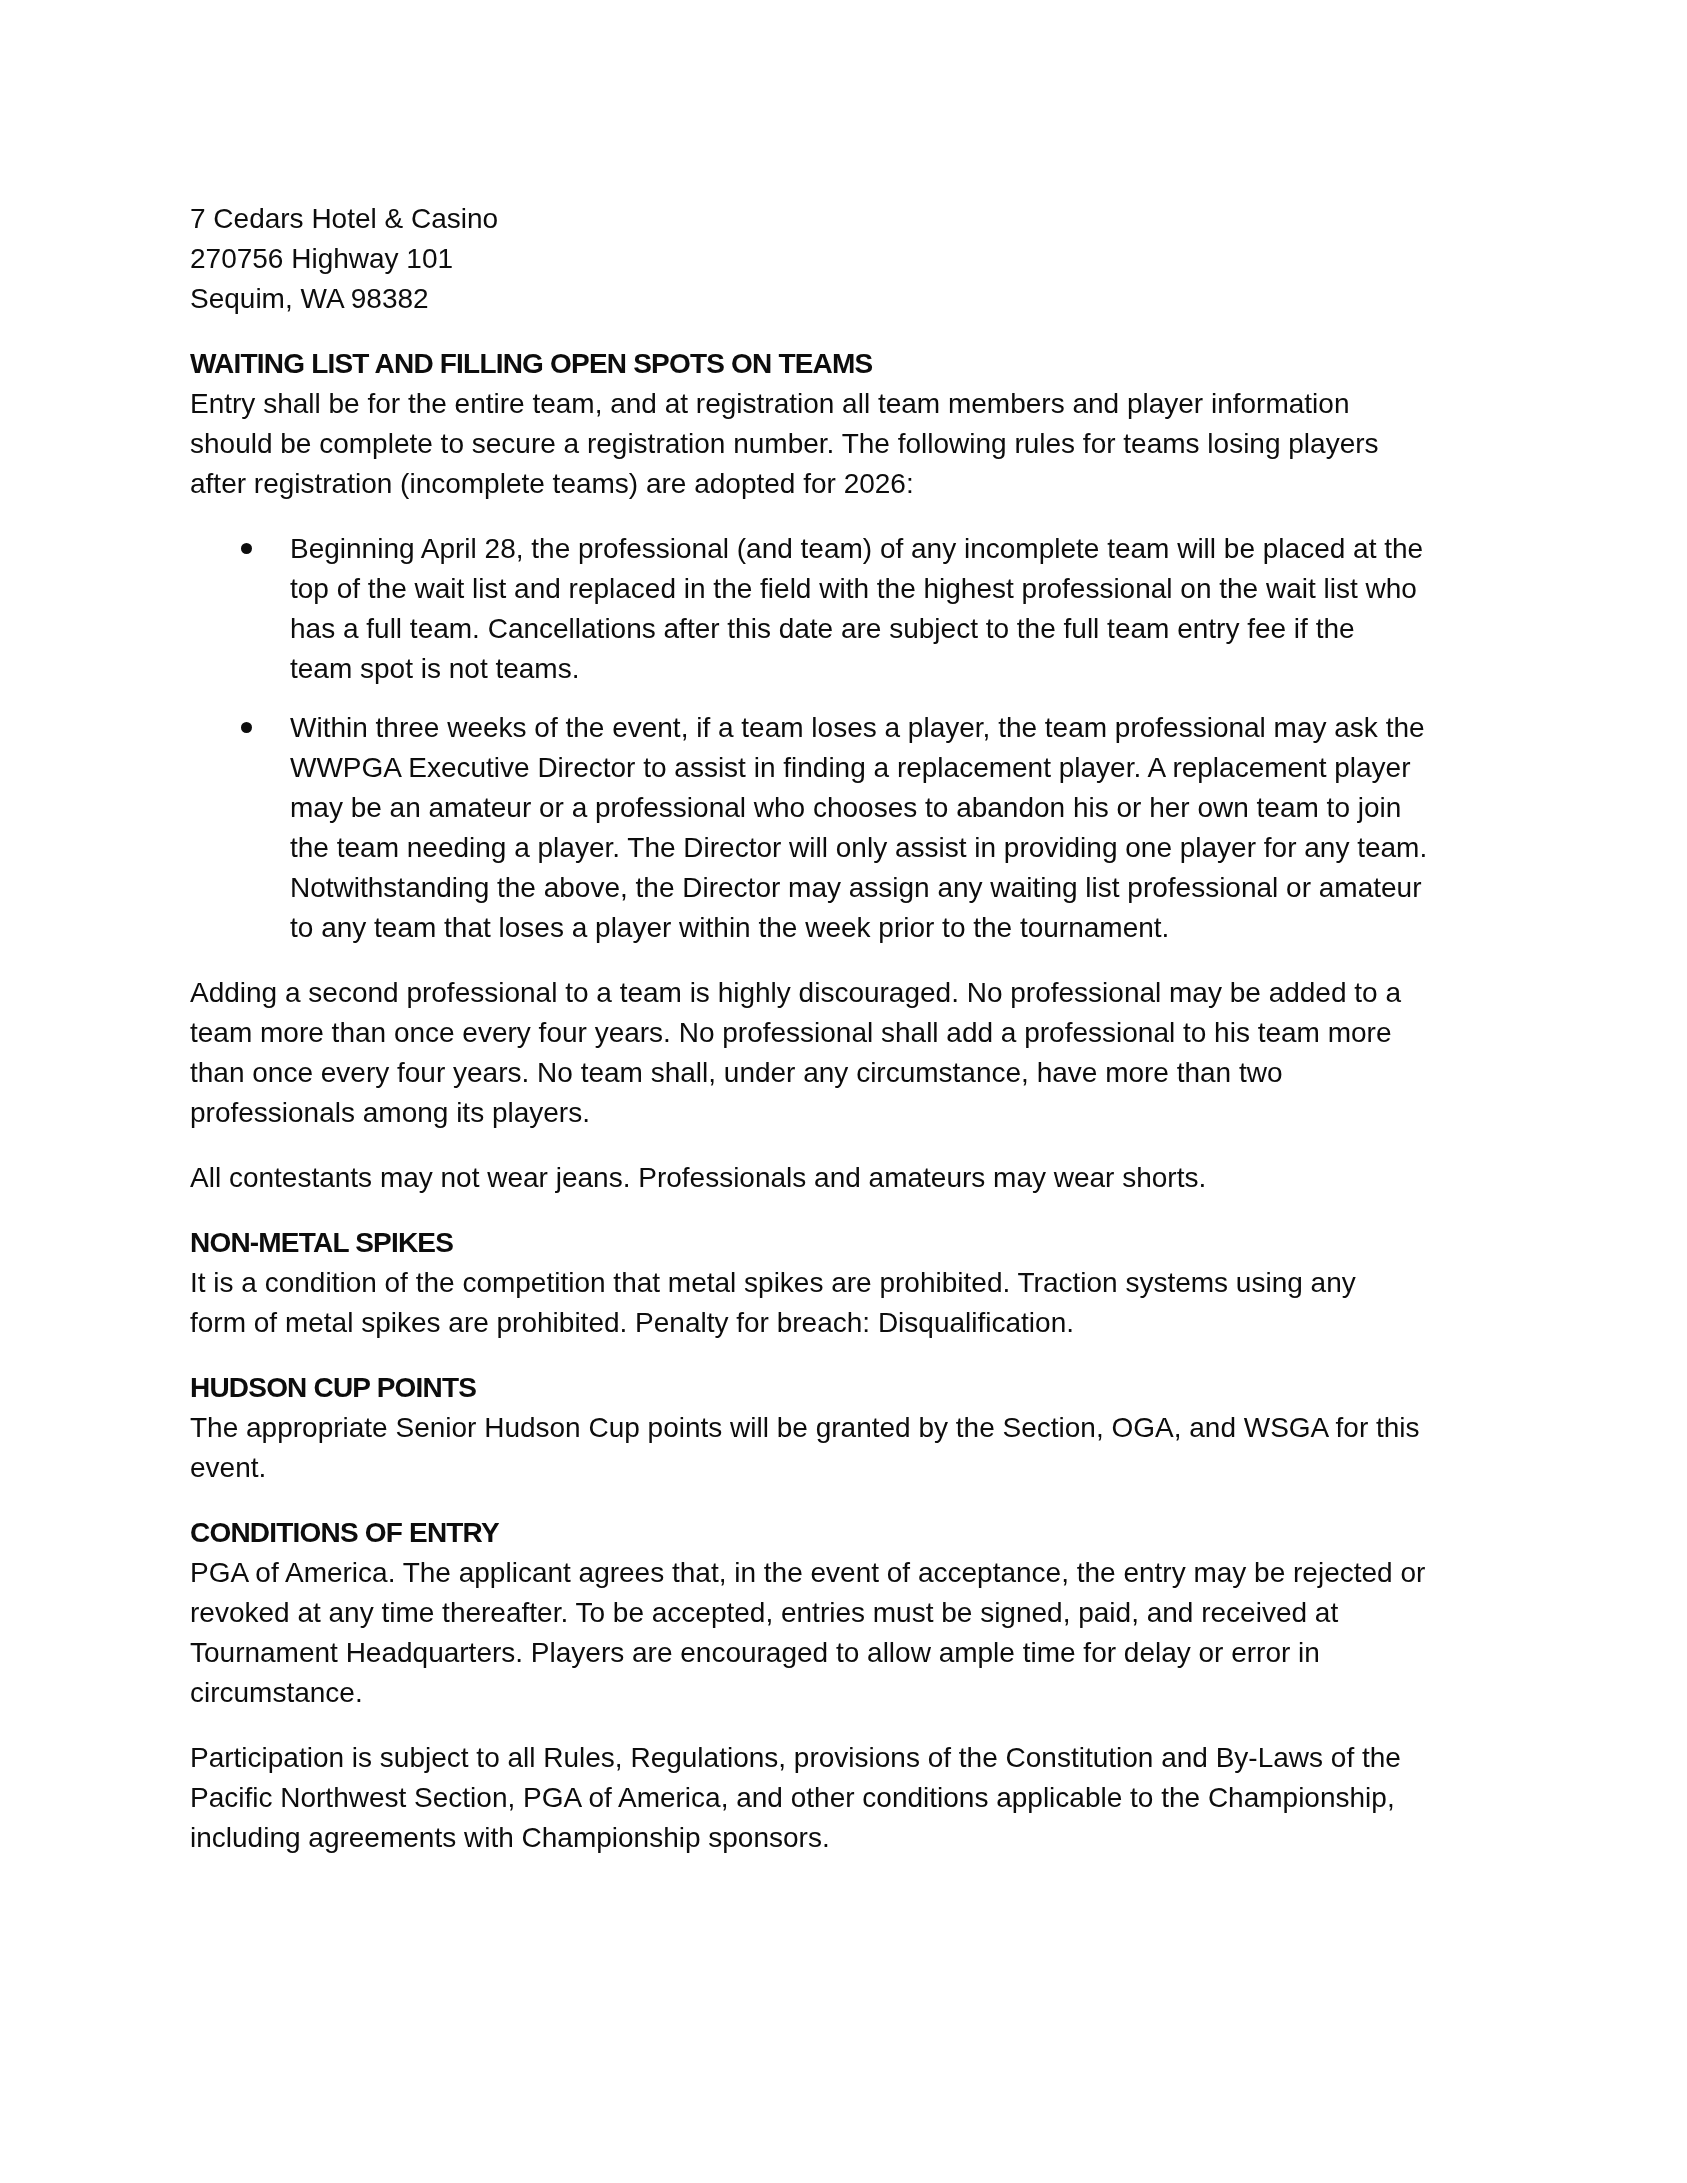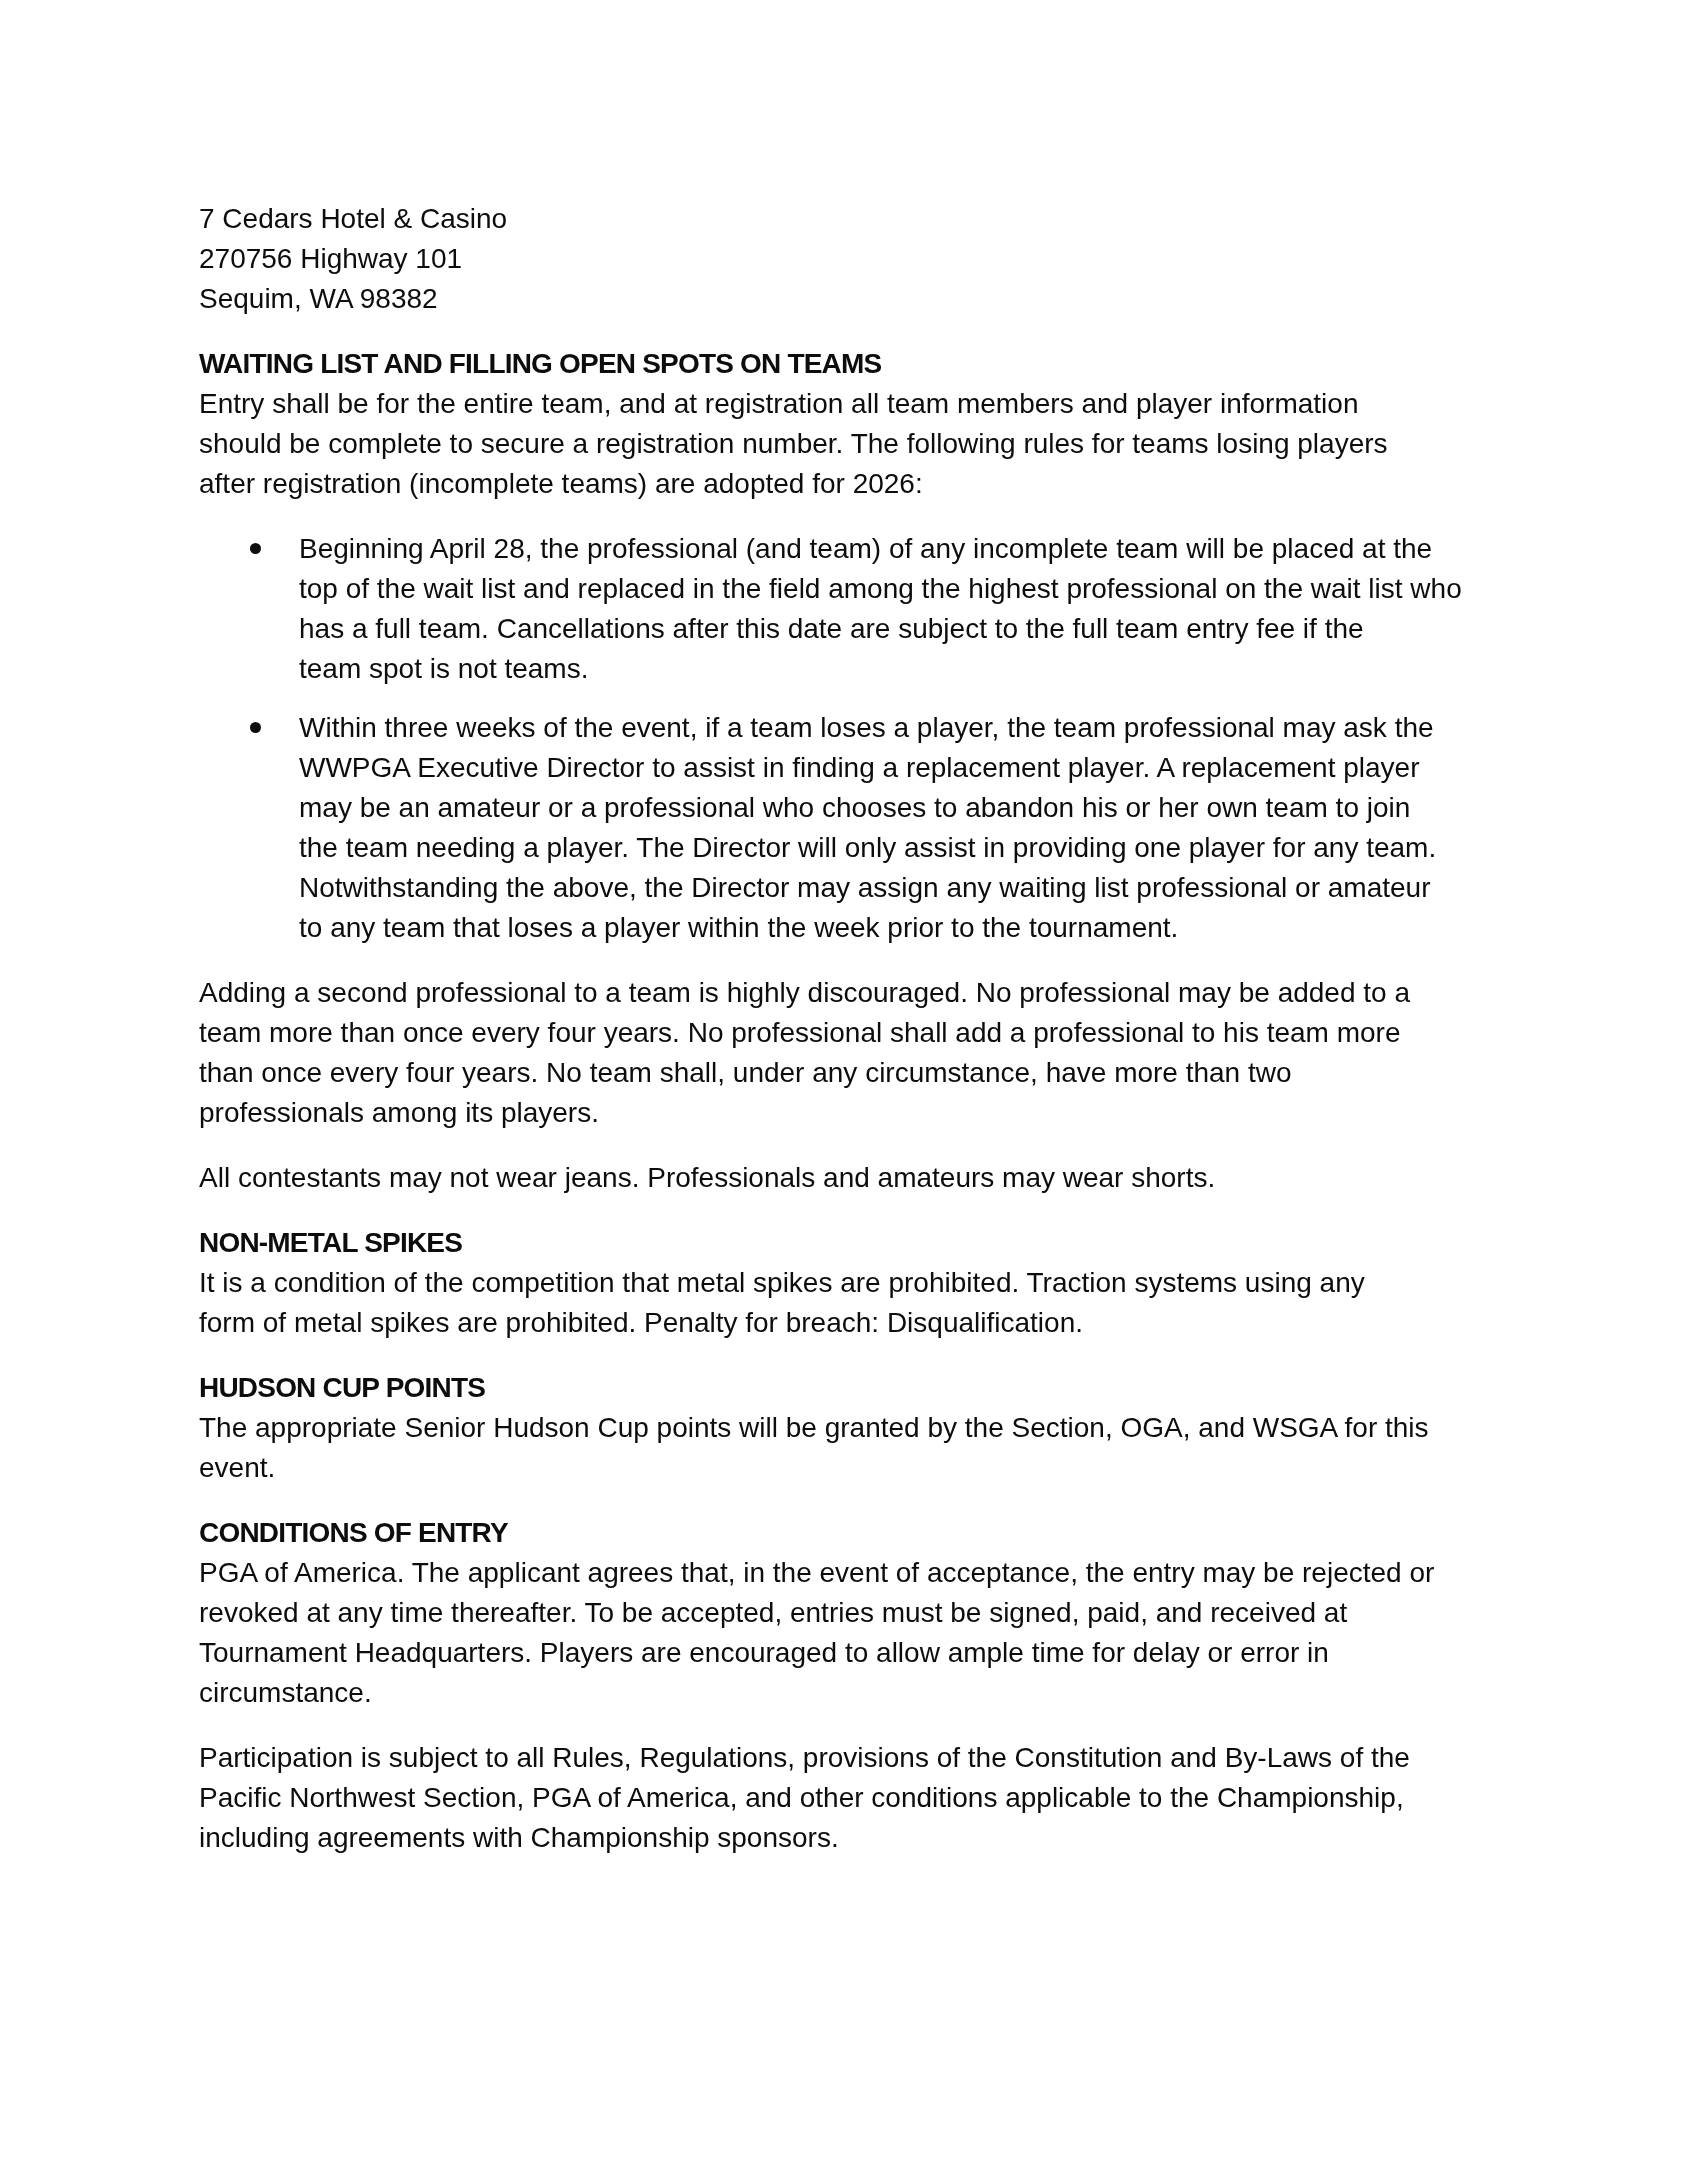--- a/index.html
+++ b/index.html
@@ -10,21 +10,21 @@
   body {
     width: 1687px;
     height: 2183px;
     position: relative;
     overflow: hidden;
     color: #0d0d0d;
     font-family: "Liberation Sans", "DejaVu Sans", sans-serif;
   }
   .page {
     position: absolute;
-    left: 199px;
+    left: 190px;
     top: 199px;
     width: 1299px;
     font-size: 28px;
     line-height: 40px;
   }
   .line {
     white-space: nowrap;
     height: 40px;
   }
   .block {
@@ -73,21 +73,21 @@
     <div class="block">
       <div class="line">Entry shall be for the entire team, and at registration all team members and player information</div>
       <div class="line">should be complete to secure a registration number. The following rules for teams losing players</div>
       <div class="line">after registration (incomplete teams) are adopted for 2026:</div>
     </div>
 
     <ul class="bullets">
       <li>
         <span class="bullet-dot"></span>
         <div class="line">Beginning April 28, the professional (and team) of any incomplete team will be placed at the</div>
-        <div class="line">top of the wait list and replaced in the field among the highest professional on the wait list who</div>
+        <div class="line">top of the wait list and replaced in the field with the highest professional on the wait list who</div>
         <div class="line">has a full team. Cancellations after this date are subject to the full team entry fee if the</div>
         <div class="line">team spot is not teams.</div>
       </li>
       <li>
         <span class="bullet-dot"></span>
         <div class="line">Within three weeks of the event, if a team loses a player, the team professional may ask the</div>
         <div class="line">WWPGA Executive Director to assist in finding a replacement player. A replacement player</div>
         <div class="line">may be an amateur or a professional who chooses to abandon his or her own team to join</div>
         <div class="line">the team needing a player. The Director will only assist in providing one player for any team.</div>
         <div class="line">Notwithstanding the above, the Director may assign any waiting list professional or amateur</div>

